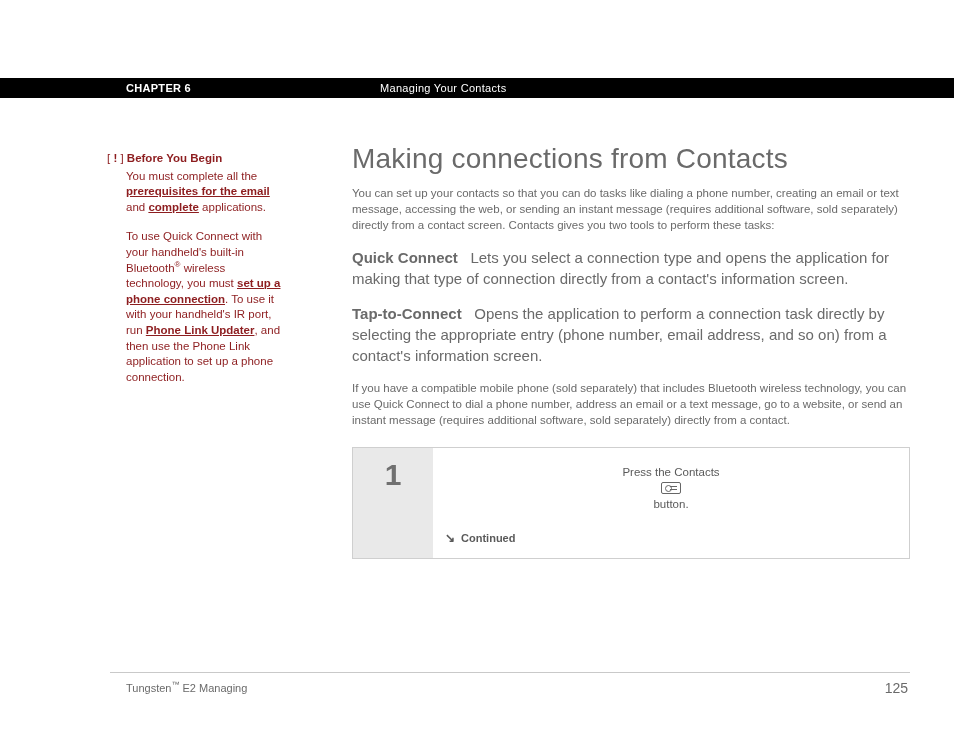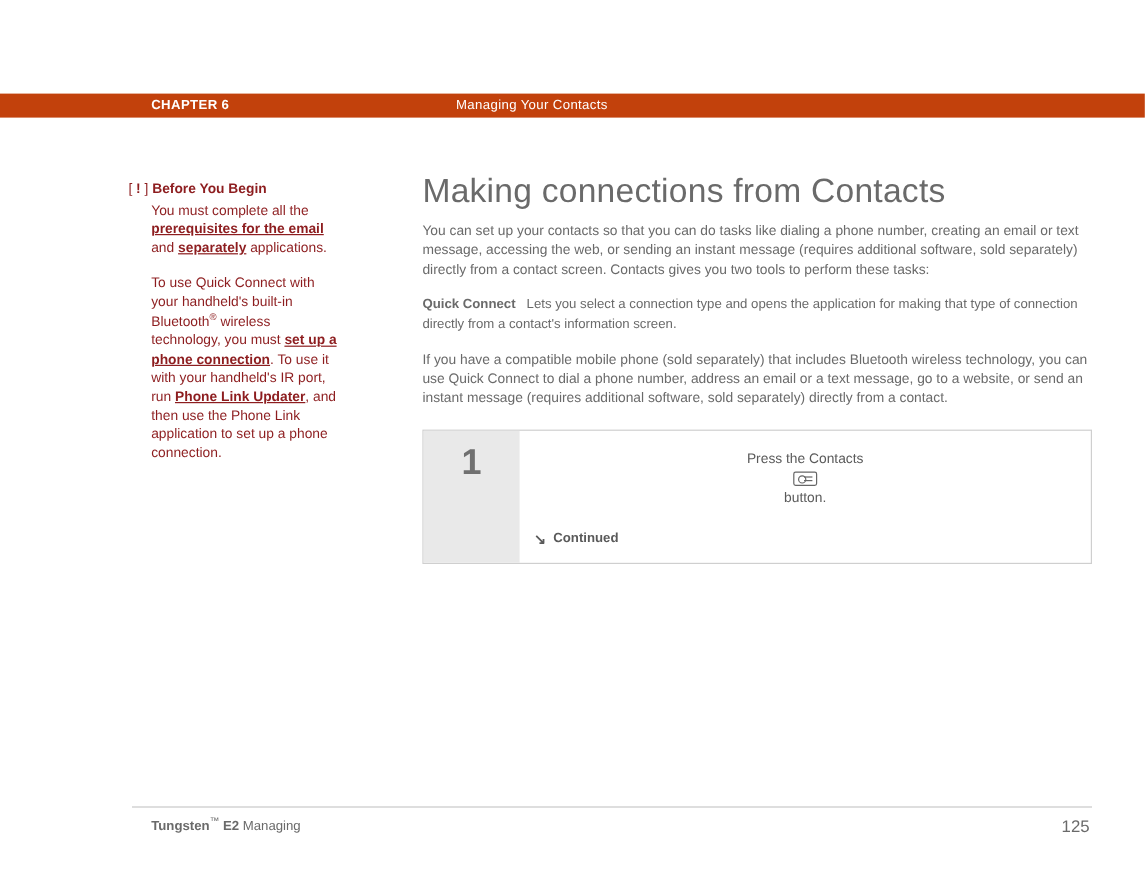--- a/index.html
+++ b/index.html
@@ -10,21 +10,21 @@
     height: 738px;
     position: relative;
     color: #5a5a5a;
   }
   .header-bar {
     position: absolute;
     top: 78px;
     left: 0;
     width: 954px;
     height: 20px;
-    background: #c2410c;
+    background: #000000;
     display: flex;
     align-items: center;
   }
   .chapter-label {
     position: absolute;
     left: 126px;
     color: #ffffff;
     font-size: 11px;
     font-weight: bold;
     letter-spacing: 0.3px;
@@ -83,21 +83,21 @@
     letter-spacing: 0.2px;
     margin-bottom: 10px;
   }
   .body-text {
     font-size: 11.5px;
     line-height: 1.4;
     color: #6a6a6a;
     margin-bottom: 14px;
   }
   .term-row {
-    font-size: 11px;
+    font-size: 15px;
     line-height: 1.4;
     color: #6a6a6a;
     margin-bottom: 14px;
   }
   .term-row .term {
     font-weight: bold;
   }
   .h2 {
     font-size: 15px;
     font-weight: bold;
@@ -183,21 +183,21 @@
     width: 800px;
     border-top: 1px solid #c9c9c9;
   }
   .footer-left {
     position: absolute;
     left: 126px;
     top: 680px;
     font-size: 11px;
     color: #6a6a6a;
   }
-  .footer-left .b { font-weight: bold; text-align: center; }
+  .footer-left .b { font-weight: normal; text-align: center; }
   .footer-left .tm { font-size: 8px; vertical-align: super; }
   .footer-right {
     position: absolute;
     right: 46px;
     top: 680px;
     font-size: 14px;
     color: #6a6a6a;
   }
 </style>
 </head>
@@ -207,35 +207,38 @@
   <div class="chapter-label">CHAPTER 6</div>
   <div class="section-label">Managing Your Contacts</div>
 </div>
 
 <div class="sidebar">
   <div>
     <span class="excl">[ </span><span class="excl" style="font-weight:bold">!</span><span class="excl"> ]</span>
     <span class="byb-title">Before You Begin</span>
   </div>
   <div class="byb-body">
-    <span>You must complete all the </span><a class="link">prerequisites for the email</a><span> and </span><a class="link">separately</a><span> applications.</span>
+    <span>You must complete all the </span><a class="link">prerequisites for the email</a><span> and </span><a class="link">complete</a><span> applications.</span>
     <div class="p2">
       <span>To use Quick Connect with your handheld's built-in Bluetooth</span><span class="sup">®</span><span> wireless technology, you must </span><a class="link">set up a phone connection</a><span>. To use it with your handheld's IR port, run </span><a class="link">Phone Link Updater</a><span>, and then use the Phone Link application to set up a phone connection.</span>
     </div>
   </div>
 </div>
 
 <div class="main">
   <div class="h1">Making connections from Contacts</div>
   <div class="body-text">You can set up your contacts so that you can do tasks like dialing a phone number, creating an email or text message, accessing the web, or sending an instant message (requires additional software, sold separately) directly from a contact screen. Contacts gives you two tools to perform these tasks:</div>
 
   <div class="term-row">
     <span class="term">Quick Connect</span><span>&nbsp;&nbsp;&nbsp;</span><span>Lets you select a connection type and opens the application for making that type of connection directly from a contact's information screen.</span>
   </div>
 
+  <div class="term-row">
+    <span class="term">Tap-to-Connect</span><span>&nbsp;&nbsp;&nbsp;</span><span>Opens the application to perform a connection task directly by selecting the appropriate entry (phone number, email address, and so on) from a contact's information screen.</span>
+  </div>
 
   <div class="body-text">If you have a compatible mobile phone (sold separately) that includes Bluetooth wireless technology, you can use Quick Connect to dial a phone number, address an email or a text message, go to a website, or send an instant message (requires additional software, sold separately) directly from a contact.</div>
 
   <div class="step-box">
     <div class="step-inner">
       <div class="step-num-cell">1</div>
       <div class="step-content">
         <div class="step-text">
           <span>Press the Contacts</span>
           <span class="contacts-icon"></span>

